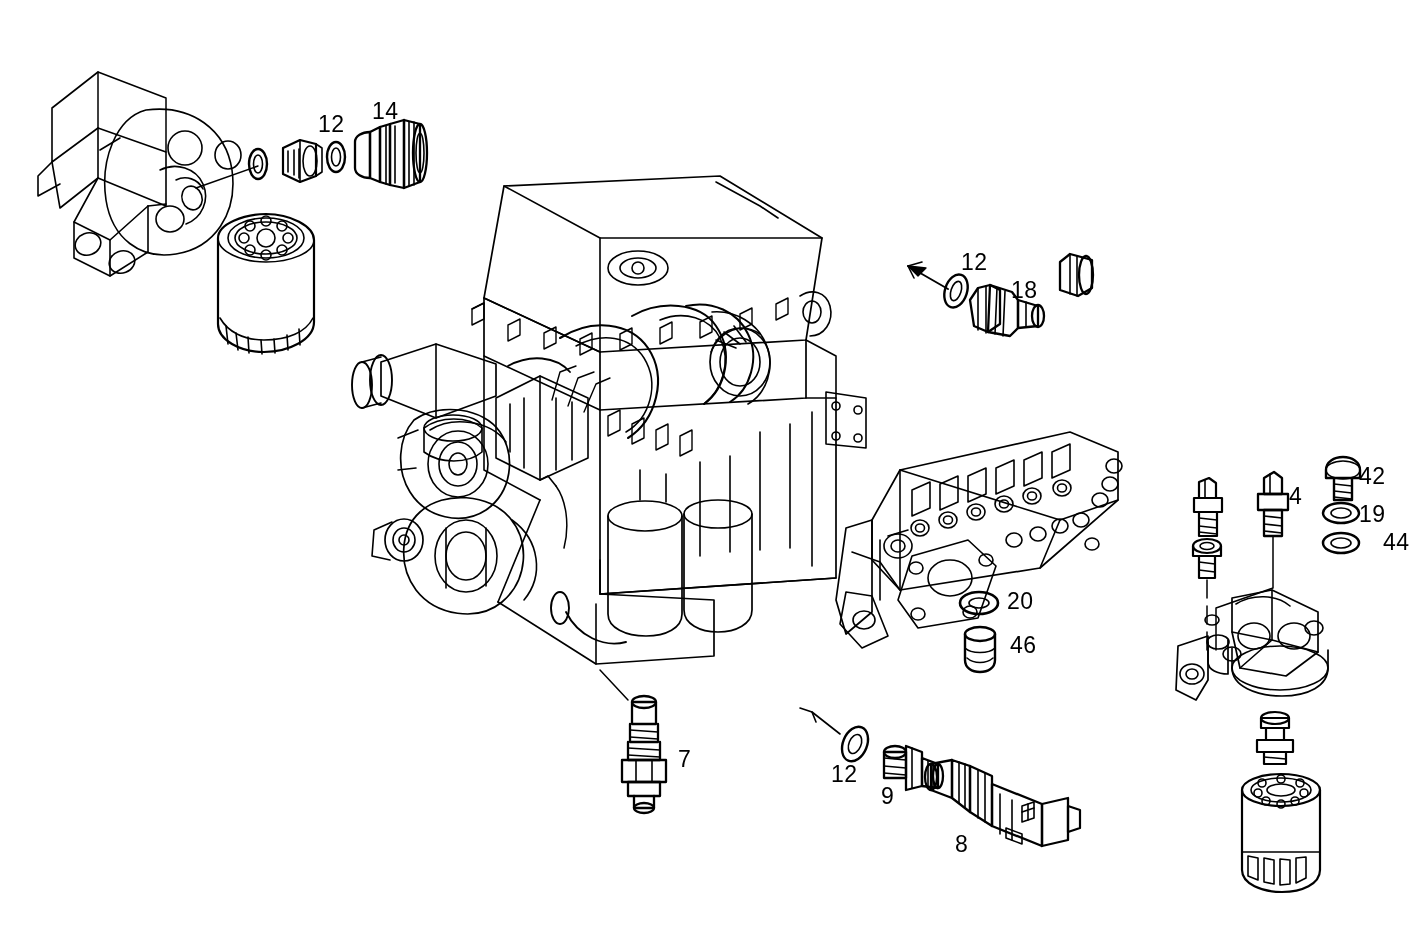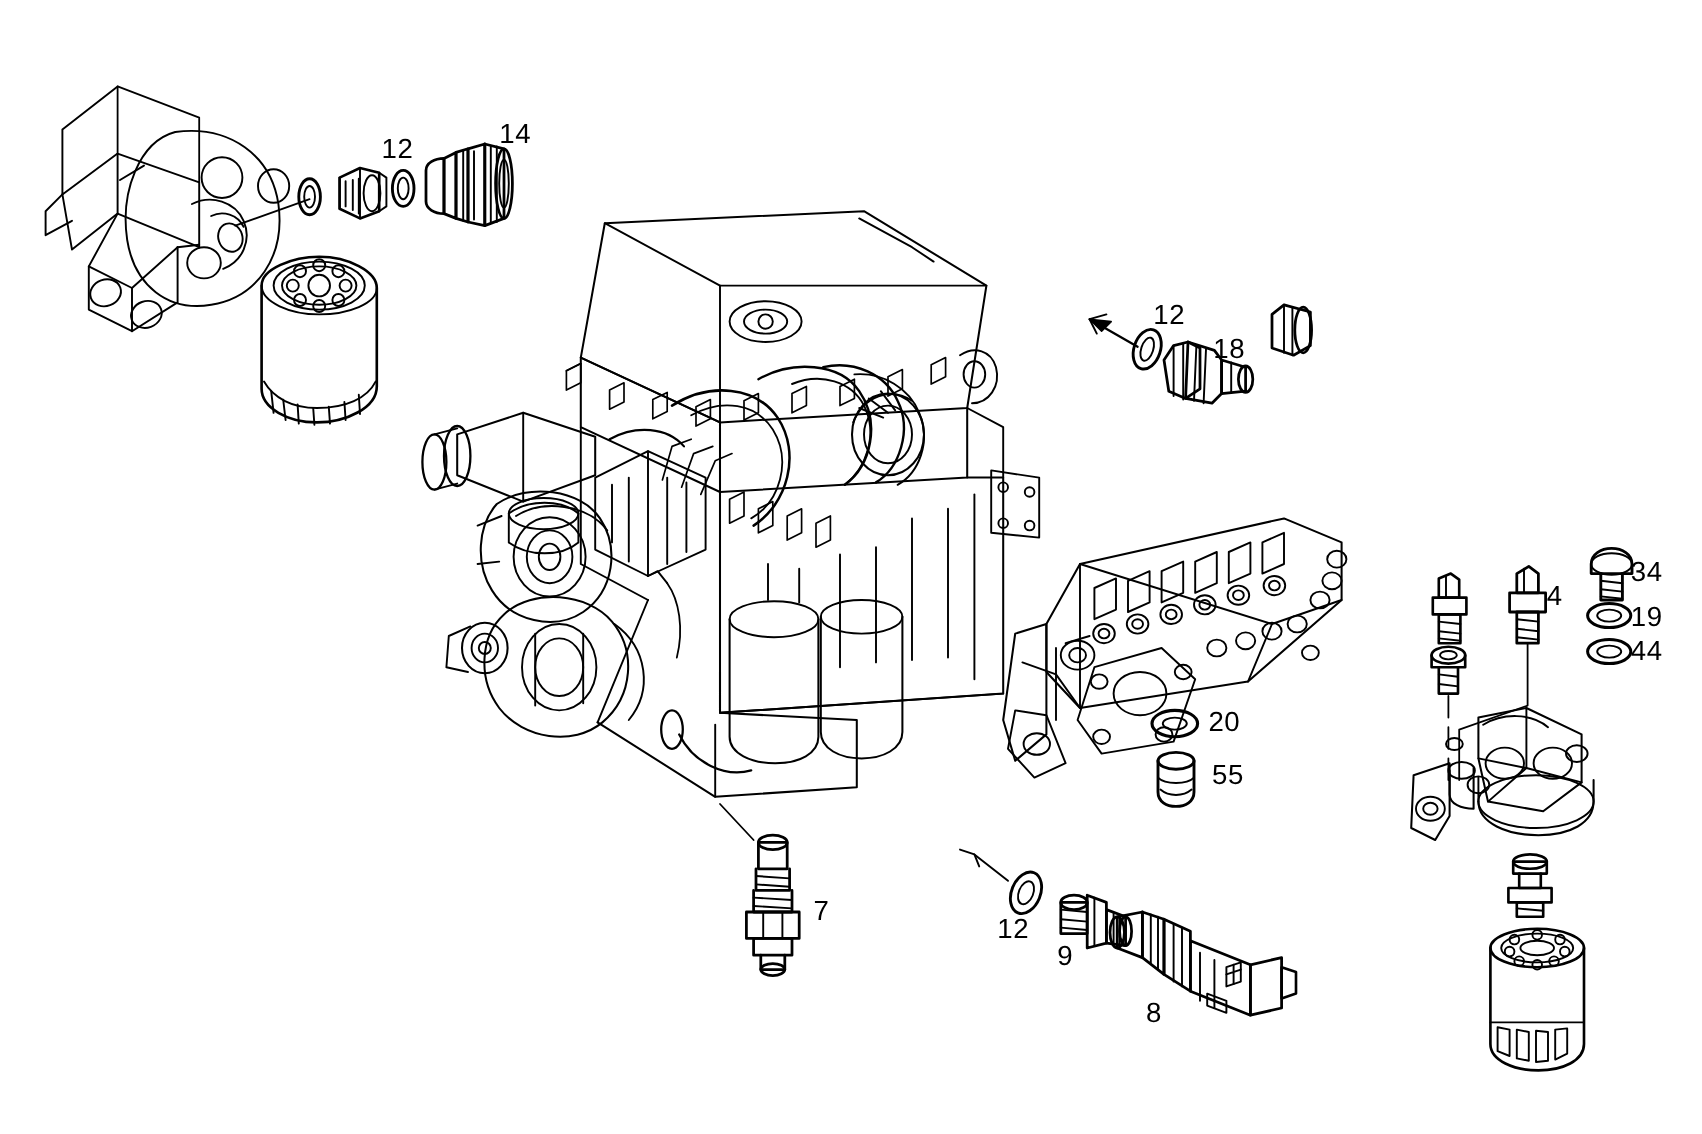--- a/index.html
+++ b/index.html
@@ -458,27 +458,27 @@
         <path d="M1022 806 L1034 802 L1034 818 L1022 822 Z"></path>
         <path d="M1028 804 L1028 820 M1022 812 L1034 808"></path>
         <path d="M1006 828 L1022 834 L1022 844 L1006 838 Z"></path>
         <path d="M1068 806 L1080 810 L1080 828 L1068 832 Z" stroke-width="2.2"></path>
       </g>
 
     </g>
   </svg>
 
   <div class="callout" style="left:318px;top:113px;">12</div>
-  <div class="callout" style="left:372px;top:100px;margin-left:44px;">14</div>
+  <div class="callout" style="left:372px;top:100px;">14</div>
   <div class="callout" style="left:961px;top:251px;">12</div>
   <div class="callout" style="left:1011px;top:279px;">18</div>
   <div class="callout" style="left:1289px;top:485px;">4</div>
-  <div class="callout" style="left:1359px;top:465px;">34</div>
+  <div class="callout" style="left:1359px;top:465px;">42</div>
   <div class="callout" style="left:1359px;top:503px;">19</div>
-  <div class="callout" style="left:1359px;top:531px;">44</div>
+  <div class="callout" style="left:1359px;top:531px;padding-left:24px;">44</div>
   <div class="callout" style="left:1007px;top:590px;">20</div>
-  <div class="callout" style="left:1010px;top:634px;">55</div>
+  <div class="callout" style="left:1010px;top:634px;">46</div>
   <div class="callout" style="left:678px;top:748px;">7</div>
   <div class="callout" style="left:831px;top:763px;">12</div>
   <div class="callout" style="left:881px;top:785px;">9</div>
   <div class="callout" style="left:955px;top:833px;">8</div>
 
 </div>
 
 </body></html>

